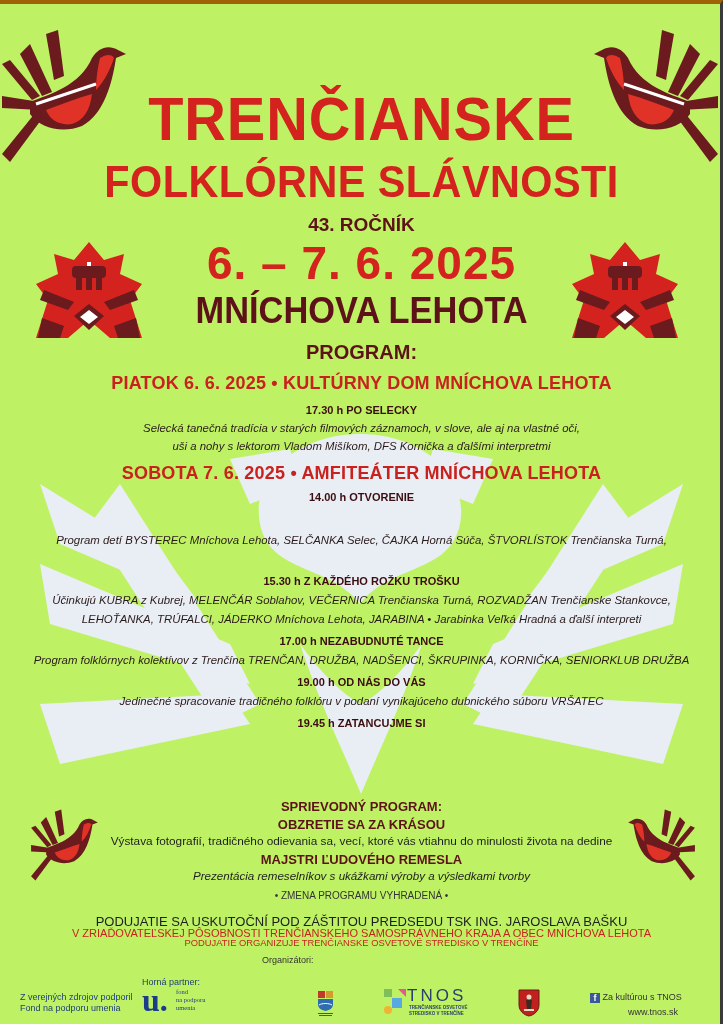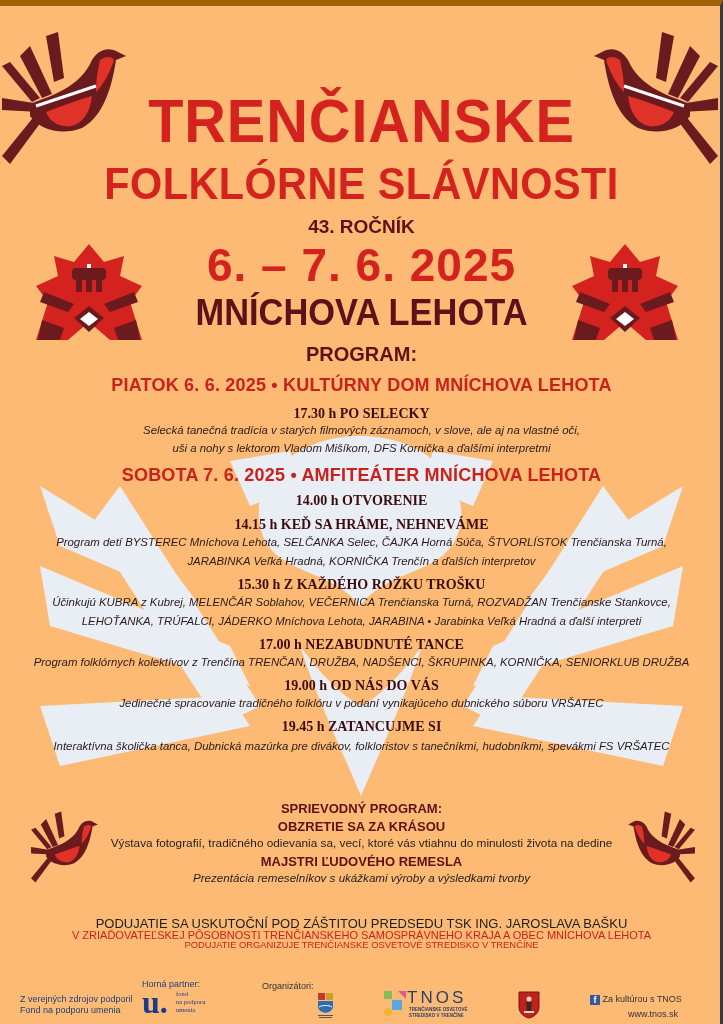--- a/index.html
+++ b/index.html
@@ -4,39 +4,39 @@
 <style>
   html, body { margin: 0; padding: 0; }
   body {
     width: 723px; height: 1024px; overflow: hidden;
     background: #ffffff;
     font-family: "Liberation Sans", "DejaVu Sans", sans-serif;
     position: relative;
   }
   .page {
     position: absolute; left: 0; top: 0; width: 723px; height: 1024px;
-    background: #fdba74;
-    border-top: 6px solid #a16207;
+    background: #bef264;
+    border-top: 4px solid #a16207;
     border-right: 3px solid #3a3a3a;
     box-sizing: border-box;
     overflow: hidden;
   }
   .watermark { position: absolute; left: 0; top: 0; width: 723px; height: 1024px; pointer-events: none; }
   .abs { position: absolute; }
   .center { position: absolute; left: 0; width: 723px; text-align: center; white-space: nowrap; }
 
   .title1 { top: 84px; font-size: 62px; font-weight: bold; color: #d4231f; letter-spacing: 1px; transform: scaleX(0.93); line-height: 1; }
   .title2 { top: 156px; font-size: 44px; font-weight: bold; color: #d4231f; line-height: 1; letter-spacing: 0.5px; transform: scaleX(0.94); }
   .edition { top: 211px; font-size: 19px; font-weight: bold; color: #5c1218; line-height: 1; text-align: center; }
   .dates { top: 236px; font-size: 46px; font-weight: bold; color: #d4231f; line-height: 1; letter-spacing: 1px; }
   .venue { top: 288px; font-size: 37px; font-weight: bold; color: #5c1218; line-height: 1; transform: scaleX(0.93); }
   .program-label { top: 338px; font-size: 20px; font-weight: bold; color: #5c1218; line-height: 1; }
 
   .day-head { font-size: 18px; font-weight: bold; color: #c9221e; line-height: 1; letter-spacing: 0.2px; }
-  .item-title { font-size: 14px; font-weight: bold; color: #3c0d10; line-height: 1; font-family: Liberation Serif, serif; }
+  .item-title { font-size: 11px; font-weight: bold; color: #3c0d10; line-height: 1; }
   .item-desc { font-size: 11.4px; font-style: italic; color: #2a1a1a; line-height: 1; }
 
   .side-head { font-size: 13px; font-weight: bold; color: #5c1218; line-height: 1; }
   .side-desc { font-size: 11.8px; color: #1e1e1e; line-height: 1; }
   .side-desc-i { font-size: 11.6px; font-style: italic; color: #1e1e1e; line-height: 1; }
 
   .note { top: 887px; font-size: 10px; color: #333; line-height: 1; }
   .patron { top: 911px; font-size: 13px; color: #1e1e1e; line-height: 1; }
   .org1 { top: 934px; font-size: 9.4px; color: #c9221e; line-height: 1; }
   .org2 { top: 924px; font-size: 11px; color: #c9221e; line-height: 1; }
@@ -149,36 +149,33 @@
   <div class="center program-label">PROGRAM:</div>
 
   <div class="center day-head" style="top:370px">PIATOK 6. 6. 2025 • KULTÚRNY DOM MNÍCHOVA LEHOTA</div>
   <div class="center item-title" style="top:401px">17.30 h PO SELECKY</div>
   <div class="center item-desc" style="top:419px">Selecká tanečná tradícia v starých filmových záznamoch, v slove, ale aj na vlastné oči,</div>
   <div class="center item-desc" style="top:437px">uši a nohy s lektorom Vladom Mišíkom, DFS Kornička a ďalšími interpretmi</div>
 
   <div class="center day-head" style="top:460px">SOBOTA 7. 6. 2025 • AMFITEÁTER MNÍCHOVA LEHOTA</div>
   <div class="center item-title" style="top:488px">14.00 h OTVORENIE</div>
 
-  <div class="center item-title" style="top:512px">14.15 h KEĎ SA HRÁME, NEHNEVÁME</div>
   <div class="center item-desc" style="top:531px">Program detí BYSTEREC Mníchova Lehota, SELČANKA Selec, ČAJKA Horná Súča, ŠTVORLÍSTOK Trenčianska Turná,</div>
-  <div class="center item-desc" style="top:550px">JARABINKA Veľká Hradná, KORNIČKA Trenčín a ďalších interpretov</div>
 
   <div class="center item-title" style="top:572px">15.30 h Z KAŽDÉHO ROŽKU TROŠKU</div>
   <div class="center item-desc" style="top:591px">Účinkujú KUBRA z Kubrej, MELENČÁR Soblahov, VEČERNICA Trenčianska Turná, ROZVADŽAN Trenčianske Stankovce,</div>
   <div class="center item-desc" style="top:610px">LEHOŤANKA, TRÚFALCI, JÁDERKO Mníchova Lehota, JARABINA • Jarabinka Veľká Hradná a ďalší interpreti</div>
 
   <div class="center item-title" style="top:632px">17.00 h NEZABUDNUTÉ TANCE</div>
   <div class="center item-desc" style="top:651px">Program folklórnych kolektívov z Trenčína TRENČAN, DRUŽBA, NADŠENCI, ŠKRUPINKA, KORNIČKA, SENIORKLUB DRUŽBA</div>
 
   <div class="center item-title" style="top:673px">19.00 h OD NÁS DO VÁS</div>
   <div class="center item-desc" style="top:692px">Jedinečné spracovanie tradičného folklóru v podaní vynikajúceho dubnického súboru VRŠATEC</div>
 
   <div class="center item-title" style="top:714px">19.45 h ZATANCUJME SI</div>
-  <div class="center item-desc" style="top:735px">Interaktívna školička tanca, Dubnická mazúrka pre divákov, folkloristov s tanečníkmi, hudobníkmi, spevákmi FS VRŠATEC</div>
 
   <svg class="abs" style="left:30px;top:796px;width:70px;height:88px" viewBox="0 0 130 140">
     <g fill="#6b1a1e">
       <polygon points="20,30 30,20 52,68 42,72"></polygon>
       <polygon points="46,10 58,6 64,52 54,56"></polygon>
       <polygon points="2,40 10,36 40,72 32,76"></polygon>
       <polygon points="2,72 40,78 40,86 2,84"></polygon>
       <polygon points="2,130 36,88 44,92 10,138"></polygon>
       <path d="M30 78 C50 70 80 62 92 34 C98 24 108 20 118 26 L126 30 L116 34 C112 60 104 90 82 102 C62 110 40 104 30 90 Z"></path>
     </g>
@@ -201,40 +198,41 @@
       <path d="M100 34 C106 30 112 30 114 34 C110 46 104 58 96 66 C96 54 98 42 100 34 Z"></path>
     </g>
   </svg>
 
   <div class="center side-head" style="top:796px">SPRIEVODNÝ PROGRAM:</div>
   <div class="center side-head" style="top:814px">OBZRETIE SA ZA KRÁSOU</div>
   <div class="center side-desc" style="top:832px">Výstava fotografií, tradičného odievania sa, vecí, ktoré vás vtiahnu do minulosti života na dedine</div>
   <div class="center side-head" style="top:849px">MAJSTRI ĽUDOVÉHO REMESLA</div>
   <div class="center side-desc-i" style="top:866px">Prezentácia remeselníkov s ukážkami výroby a výsledkami tvorby</div>
 
+  <div class="center note">• ZMENA PROGRAMU VYHRADENÁ •</div>
   <div class="center patron">PODUJATIE SA USKUTOČNÍ POD ZÁŠTITOU PREDSEDU TSK ING. JAROSLAVA BAŠKU</div>
   <div class="center org1">PODUJATIE ORGANIZUJE TRENČIANSKE OSVETOVÉ STREDISKO V TRENČÍNE</div>
   <div class="center org2">V ZRIAĎOVATEĽSKEJ PÔSOBNOSTI TRENČIANSKEHO SAMOSPRÁVNEHO KRAJA A OBEC MNÍCHOVA LEHOTA</div>
 
   <div class="abs footer-small" style="left:20px;top:988px">
     <div>Z verejných zdrojov podporil</div>
     <div>Fond na podporu umenia</div>
   </div>
 
   <div class="abs footer-label" style="left:142px;top:974px;color:#1e3f7a">Horná partner:</div>
   <div class="abs" style="left:142px;top:984px;width:70px;height:30px">
     <span class="abs fond-logo" style="left:0;top:-6px;font-size:32px;font-weight:bold">u.</span>
     <div class="abs fond-logo" style="left:34px;top:0;font-size:6.5px;line-height:1.25">
       <div>fond</div>
       <div>na podporu</div>
       <div>umenia</div>
     </div>
   </div>
 
-  <div class="abs footer-label" style="left:262px;top:976px">Organizátori:</div>
+  <div class="abs footer-label" style="left:262px;top:952px">Organizátori:</div>
 
   <svg class="abs" style="left:316px;top:986px;width:20px;height:28px" viewBox="0 0 20 28">
     <rect x="2" y="1" width="7" height="7" fill="#c0392b"></rect>
     <rect x="10" y="1" width="7" height="7" fill="#d49b2a"></rect>
     <path d="M2 9 H17 V14 C17 18 14 20 9.5 21 C5 20 2 18 2 14 Z" fill="#2f6db3"></path>
     <path d="M3 15 C6 13 13 13 16 15" stroke="#fff" stroke-width="1" fill="none"></path>
     <rect x="2" y="23" width="15" height="1" fill="#555"></rect>
     <rect x="3" y="25" width="13" height="1" fill="#555"></rect>
   </svg>
 

